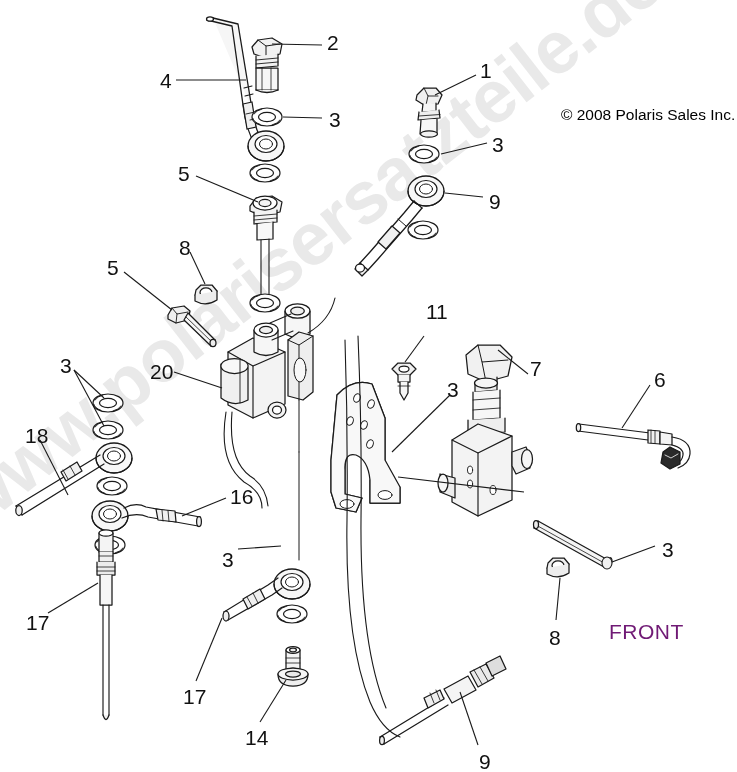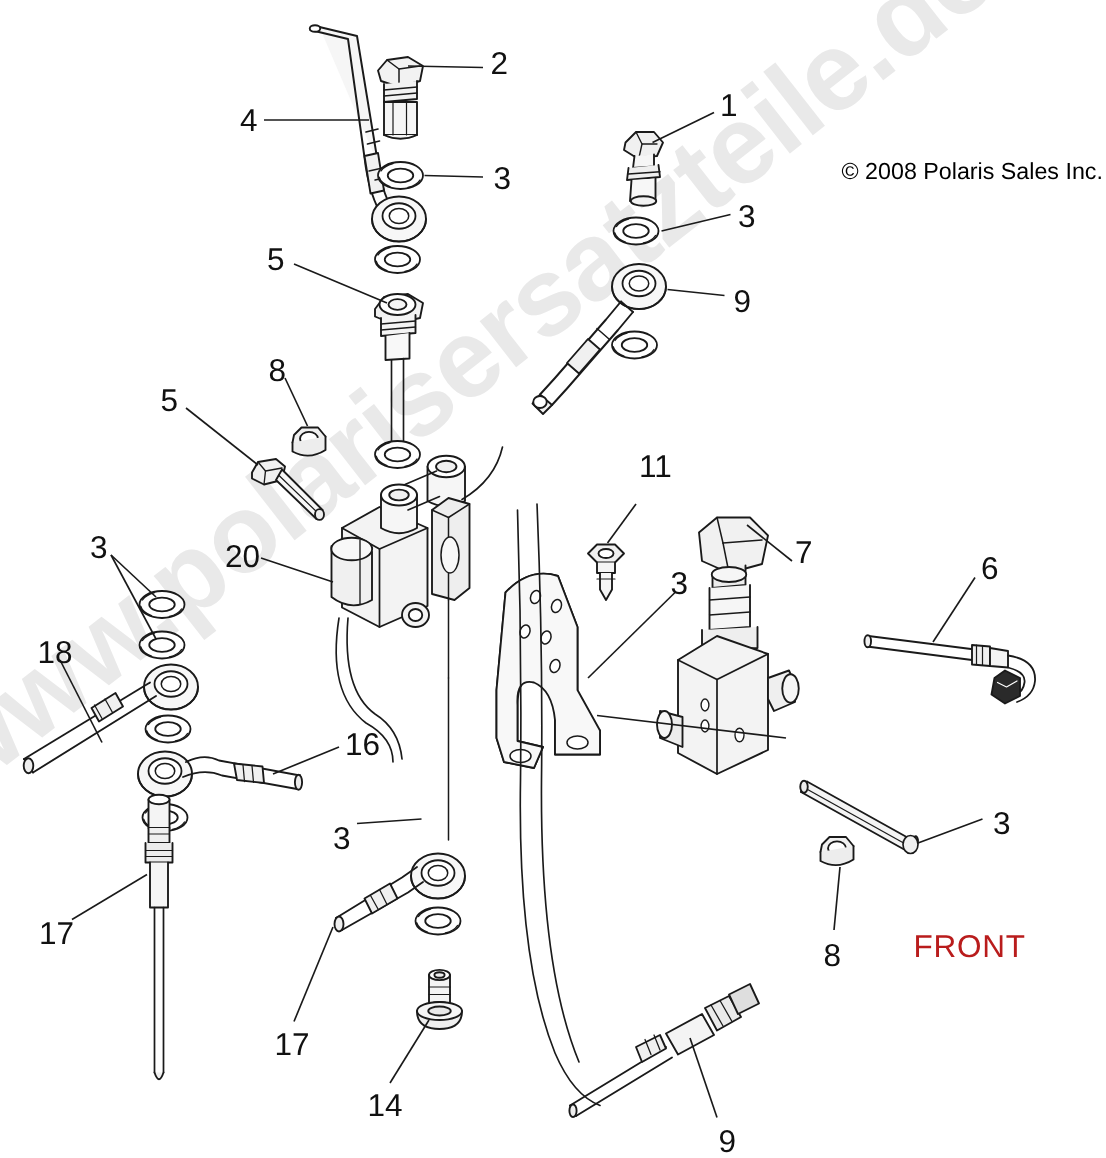--- a/index.html
+++ b/index.html
@@ -39,21 +39,21 @@
     color: #000000;
     white-space: nowrap;
   }
   #front-label {
     position: absolute;
     left: 609px;
     top: 620px;
     font-family: "Liberation Sans", sans-serif;
     font-size: 21px;
     letter-spacing: 0.5px;
-    color: #b91c1c;
+    color: #701a75;
     white-space: nowrap;
   }
   #watermark {
     position: absolute;
     left: 0; top: 0;
     width: 737px;
     height: 772px;
     pointer-events: none;
   }
   #watermark-text {

